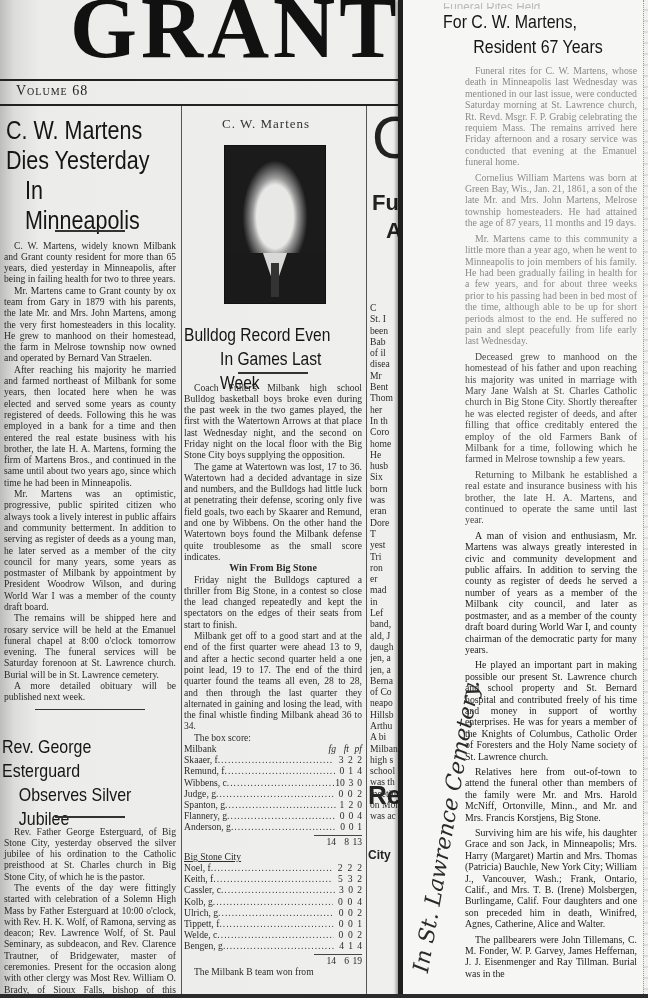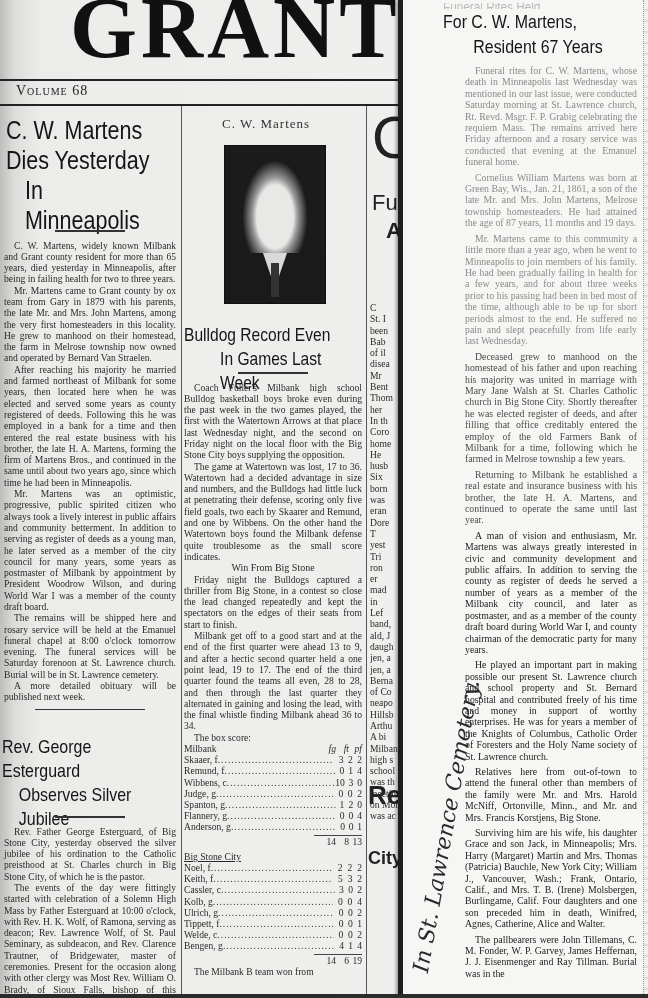--- a/index.html
+++ b/index.html
@@ -39,21 +39,21 @@
   .photo {
     position:absolute; left:224px; top:145px; width:100px; height:157px;
     background:radial-gradient(ellipse at 50% 45%, #e8e8e6 0 26%, #999 32%, #1b1b1b 46%);
     border:1px solid #111;
   }
   .photo .suit { position:absolute; left:0; bottom:0; width:100%; height:50px; background:#1a1a1a; }
   .photo .collar { position:absolute; left:38px; bottom:22px; width:24px; height:28px; background:#d9d9d7; clip-path:polygon(0 0,100% 0,60% 100%,40% 100%); }
   .photo .tie { position:absolute; left:46px; bottom:6px; width:8px; height:34px; background:#333; }
   .hl2 { position:absolute; left:184px; top:323px; width:200px; font-size:19px; line-height:24px; transform:scaleX(.82); transform-origin:left; }
   .hl2 div:nth-child(2){ padding-left:44px; }
-  .subhead { text-align:center; font-weight:normal; font-size:10px; text-indent:0 !important; }
+  .subhead { text-align:center; font-weight:bold; font-size:10px; text-indent:0 !important; }
   .box { font-size:9.6px; line-height:11.2px; }
   .box .row { display:flex; white-space:nowrap; }
   .box .nm { flex:0 0 auto; }
   .box .dots { flex:1 1 auto; overflow:hidden; letter-spacing:1px; }
   .box .dots::before { content:"................................................"; }
   .box .n { width:13px; text-align:right; }
   .box .hdr { font-style:italic; }
   .box .tot { border-top:1px solid #444; margin-left:auto; width:48px; display:flex; justify-content:flex-end; margin-top:2px; }
   .hl3 { position:absolute; left:2px; top:735px; width:178px; font-size:19px; line-height:24px; transform:scaleX(.84); transform-origin:left; }
   .hl3 div:nth-child(2){ padding-left:20px; }
@@ -265,24 +265,24 @@
       <div class="tot">
         <span class="n">14</span>
         <span class="n">6</span>
         <span class="n">19</span>
       </div>
       <p style="text-indent:10px;">The Milbank B team won from</p>
     </div>
   </div>
 
   <div class="stub headline" style="left:372px;top:108px;font-size:60px;line-height:60px;">O</div>
-  <div class="stub headline" style="left:372px;top:190px;font-size:22px;font-weight:normal;">Fu</div>
+  <div class="stub headline" style="left:372px;top:190px;font-size:22px;font-weight:bold;">Fu</div>
   <div class="stub headline" style="left:386px;top:218px;font-size:22px;font-weight:bold;">A</div>
   <div class="stub headline" style="left:368px;top:780px;font-size:26px;font-weight:bold;">Rev</div>
-  <div class="stub headline" style="left:368px;top:848px;font-size:18px;font-weight:bold;text-align:right;">City</div>
+  <div class="stub headline" style="left:368px;top:848px;font-size:12px;font-weight:bold;text-align:right;">City</div>
   <div id="stubtext" class="col" style="left:370px;top:302px;width:30px;text-align:left;overflow:hidden;">
       <div>C</div>
       <div>St. I</div>
       <div>been</div>
       <div>Bab</div>
       <div>of il</div>
       <div>disea</div>
       <div>Mr</div>
       <div>Bent</div>
       <div>Thom</div>

